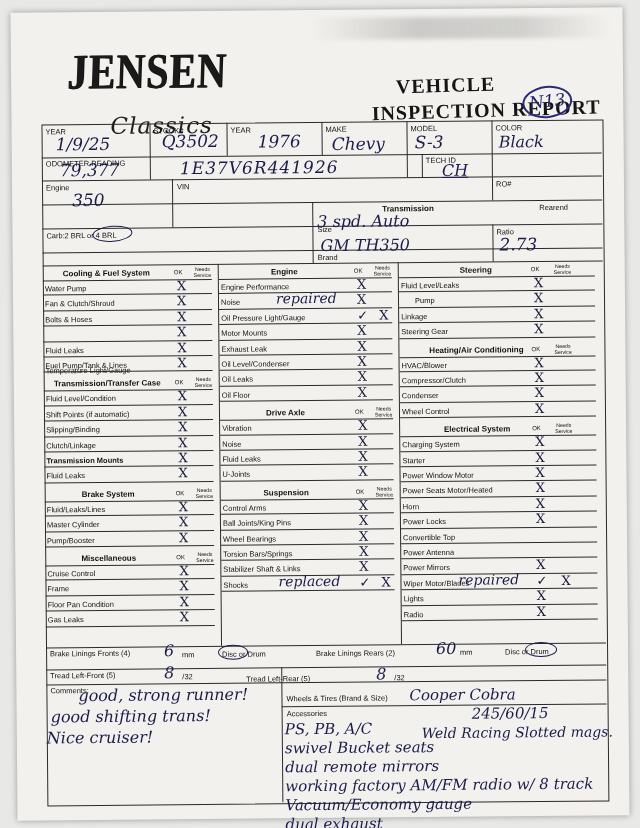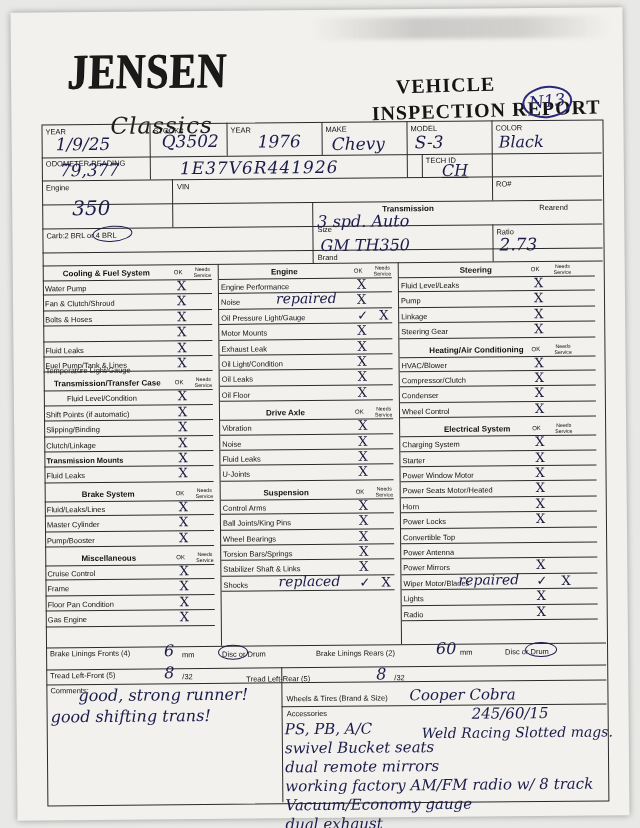--- a/index.html
+++ b/index.html
@@ -181,21 +181,21 @@
 
   <div class="hw" style="left:44px;top:122px;font-size:17px;">1/9/25</div>
   <div class="hw" style="left:150px;top:120px;font-size:17px;">Q3502</div>
   <div class="hw" style="left:246px;top:121px;font-size:17px;">1976</div>
   <div class="hw" style="left:320px;top:124px;font-size:17px;">Chevy</div>
   <div class="hw" style="left:403px;top:123px;font-size:17px;">S-3</div>
   <div class="hw" style="left:487px;top:124px;font-size:16px;">Black</div>
   <div class="hw" style="left:48px;top:148px;font-size:17px;">79,377</div>
   <div class="hw" style="left:168px;top:147px;font-size:17px;letter-spacing:1px;">1E37V6R441926</div>
   <div class="hw" style="left:430px;top:152px;font-size:16px;text-decoration:underline;">CH</div>
-  <div class="hw" style="left:60px;top:184px;font-size:20px;">350</div>
+  <div class="hw" style="left:60px;top:178px;font-size:17px;">350</div>
   <div class="hw" style="left:305px;top:202px;font-size:16px;">3 spd. Auto</div>
   <div class="hw" style="left:308px;top:226px;font-size:16px;">GM TH350</div>
   <div class="hw" style="left:487px;top:226px;font-size:17px;">2.73</div>
   <div style="position:absolute;left:80px;top:214px;width:38px;height:14px;border:1.5px solid #1c1c4a;border-radius:50%;transform:rotate(-4deg);"></div>
 
   <div class="ln vl" style="left:205px;top:253px;height:382px;"></div>
   <div class="ln vl" style="left:385px;top:253px;height:382px;"></div>
   <div class="ln hl" style="left:30px;top:635px;width:560px;"></div>
   <div class="ln hl" style="left:30px;top:657px;width:560px;"></div>
   <div class="ln hl" style="left:30px;top:672px;width:560px;"></div>
@@ -222,21 +222,21 @@
         <div class="lbl" style="left: 32px; top: 333.6px;">Fluid Leaks</div>
         <div class="ln hl" style="left: 30px; top: 344px; width: 169px;"></div>
         <div class="x" style="left: 164px; top: 331.6px;">X</div>
         <div class="lbl" style="left: 32px; top: 349px;">Fuel Pump/Tank &amp; Lines</div>
         <div class="ln hl" style="left: 30px; top: 359.4px; width: 169px;"></div>
         <div class="x" style="left: 164px; top: 347px;">X</div>
         <div class="secthead" style="left: 32px; top: 367.4px; width: 123px;">Transmission/Transfer Case</div>
         <div class="okh" style="left: 161px; top: 368.4px;">OK</div>
         <div class="needsh" style="left: 181px; top: 365.4px;">Needs<br>Service</div>
         <div class="ln hl" style="left: 30px; top: 378.4px; width: 169px;"></div>
-        <div class="lbl" style="left: 32px; top: 382.4px; padding-left: 21px;">Fluid Level/Condition</div>
+        <div class="lbl" style="left: 32px; top: 382.4px;">Fluid Level/Condition</div>
         <div class="ln hl" style="left: 30px; top: 392.8px; width: 169px;"></div>
         <div class="x" style="left: 164px; top: 380.4px;">X</div>
         <div class="lbl" style="left: 32px; top: 397.8px;">Shift Points (if automatic)</div>
         <div class="ln hl" style="left: 30px; top: 408.2px; width: 169px;"></div>
         <div class="x" style="left: 164px; top: 395.8px;">X</div>
         <div class="lbl" style="left: 32px; top: 413.2px;">Slipping/Binding</div>
         <div class="ln hl" style="left: 30px; top: 423.6px; width: 169px;"></div>
         <div class="x" style="left: 164px; top: 411.2px;">X</div>
         <div class="lbl" style="left: 32px; top: 428.6px;">Clutch/Linkage</div>
         <div class="ln hl" style="left: 30px; top: 439px; width: 169px;"></div>
@@ -266,21 +266,21 @@
         <div class="ln hl" style="left: 30px; top: 553px; width: 169px;"></div>
         <div class="lbl" style="left: 32px; top: 557px;">Cruise Control</div>
         <div class="ln hl" style="left: 30px; top: 567.4px; width: 169px;"></div>
         <div class="x" style="left: 164px; top: 555px;">X</div>
         <div class="lbl" style="left: 32px; top: 572.4px;">Frame</div>
         <div class="ln hl" style="left: 30px; top: 582.8px; width: 169px;"></div>
         <div class="x" style="left: 164px; top: 570.4px;">X</div>
         <div class="lbl" style="left: 32px; top: 587.8px;">Floor Pan Condition</div>
         <div class="ln hl" style="left: 30px; top: 598.2px; width: 169px;"></div>
         <div class="x" style="left: 164px; top: 585.8px;">X</div>
-        <div class="lbl" style="left: 32px; top: 603.2px;">Gas Engine</div>
+        <div class="lbl" style="left: 32px; top: 603.2px;">Gas Leaks</div>
         <div class="ln hl" style="left: 30px; top: 613.6px; width: 169px;"></div>
         <div class="x" style="left: 164px; top: 601.2px;">X</div>
         <div class="secthead" style="left: 208px; top: 257px; width: 127px;">Engine</div>
         <div class="okh" style="left: 341px; top: 258px;">OK</div>
         <div class="needsh" style="left: 361px; top: 255px;">Needs<br>Service</div>
         <div class="ln hl" style="left: 206px; top: 268px; width: 173px;"></div>
         <div class="lbl" style="left: 208px; top: 272px;">Engine Performance</div>
         <div class="ln hl" style="left: 206px; top: 282.4px; width: 173px;"></div>
         <div class="x" style="left: 344px; top: 270px;">X</div>
         <div class="lbl" style="left: 208px; top: 287.4px;">Noise</div>
@@ -290,21 +290,21 @@
         <div class="lbl" style="left: 208px; top: 302.8px;">Oil Pressure Light/Gauge</div>
         <div class="ln hl" style="left: 206px; top: 313.2px; width: 173px;"></div>
         <div class="x" style="left: 344px; top: 300.8px;">✓</div>
         <div class="x" style="left: 366px; top: 300.8px;">X</div>
         <div class="lbl" style="left: 208px; top: 318.2px;">Motor Mounts</div>
         <div class="ln hl" style="left: 206px; top: 328.6px; width: 173px;"></div>
         <div class="x" style="left: 344px; top: 316.2px;">X</div>
         <div class="lbl" style="left: 208px; top: 333.6px;">Exhaust Leak</div>
         <div class="ln hl" style="left: 206px; top: 344px; width: 173px;"></div>
         <div class="x" style="left: 344px; top: 331.6px;">X</div>
-        <div class="lbl" style="left: 208px; top: 349px;">Oil Light/Condition</div>
+        <div class="lbl" style="left: 208px; top: 349px;">Oil Level/Condenser</div>
         <div class="ln hl" style="left: 206px; top: 359.4px; width: 173px;"></div>
         <div class="x" style="left: 344px; top: 347px;">X</div>
         <div class="lbl" style="left: 208px; top: 364.4px;">Oil Leaks</div>
         <div class="ln hl" style="left: 206px; top: 374.8px; width: 173px;"></div>
         <div class="x" style="left: 344px; top: 362.4px;">X</div>
         <div class="lbl" style="left: 208px; top: 379.8px;">Oil Floor</div>
         <div class="ln hl" style="left: 206px; top: 390.2px; width: 173px;"></div>
         <div class="x" style="left: 344px; top: 377.8px;">X</div>
         <div class="secthead" style="left: 208px; top: 398.2px; width: 127px;">Drive Axle</div>
         <div class="okh" style="left: 341px; top: 399.2px;">OK</div>
@@ -346,21 +346,21 @@
         <div class="x" style="left: 344px; top: 567.8px;">✓</div>
         <div class="x" style="left: 366px; top: 567.8px;">X</div>
         <div class="hw" style="left: 263px; top: 562.8px; font-size: 14px;">replaced</div>
         <div class="secthead" style="left: 388px; top: 257px; width: 150px;">Steering</div>
         <div class="okh" style="left: 518px; top: 258px;">OK</div>
         <div class="needsh" style="left: 541px; top: 255px;">Needs<br>Service</div>
         <div class="ln hl" style="left: 386px; top: 268px; width: 196px;"></div>
         <div class="lbl" style="left: 388px; top: 272px;">Fluid Level/Leaks</div>
         <div class="ln hl" style="left: 386px; top: 282.4px; width: 196px;"></div>
         <div class="x" style="left: 521px; top: 270px;">X</div>
-        <div class="lbl" style="left: 388px; top: 287.4px;">Pump</div>
+        <div class="lbl" style="left: 402px; top: 287.4px;">Pump</div>
         <div class="ln hl" style="left: 386px; top: 297.8px; width: 196px;"></div>
         <div class="x" style="left: 521px; top: 285.4px;">X</div>
         <div class="lbl" style="left: 388px; top: 302.8px;">Linkage</div>
         <div class="ln hl" style="left: 386px; top: 313.2px; width: 196px;"></div>
         <div class="x" style="left: 521px; top: 300.8px;">X</div>
         <div class="lbl" style="left: 388px; top: 318.2px;">Steering Gear</div>
         <div class="ln hl" style="left: 386px; top: 328.6px; width: 196px;"></div>
         <div class="x" style="left: 521px; top: 316.2px;">X</div>
         <div class="secthead" style="left: 388px; top: 336.6px; width: 150px;">Heating/Air Conditioning</div>
         <div class="okh" style="left: 518px; top: 337.6px;">OK</div>
@@ -434,20 +434,21 @@
   <div class="lbl" style="left:34px;top:659px;">Tread Left-Front (5)</div>
   <div class="hw" style="left:148px;top:652px;font-size:16px;">8</div>
   <div class="lbl" style="left:166px;top:661px;">/32</div>
   <div class="lbl" style="left:230px;top:664px;">Tread Left-Rear (5)</div>
   <div class="hw" style="left:360px;top:655px;font-size:16px;">8</div>
   <div class="lbl" style="left:378px;top:664px;">/32</div>
 
   <div class="lbl" style="left:34px;top:674px;">Comments:</div>
   <div class="hw" style="left:62px;top:674px;font-size:16px;">good, strong runner!</div>
   <div class="hw" style="left:34px;top:695px;font-size:16px;">good shifting trans!</div>
+  <div class="hw" style="left:30px;top:716px;font-size:16px;">Nice cruiser!</div>
 
   <div class="lbl" style="left:270px;top:684px;">Wheels &amp; Tires (Brand &amp; Size)</div>
   <div class="hw" style="left:393px;top:677px;font-size:15px;">Cooper Cobra</div>
   <div class="hw" style="left:455px;top:696px;font-size:15px;">245/60/15</div>
   <div class="hw" style="left:405px;top:716px;font-size:14px;">Weld Racing Slotted mags.</div>
 
   <div class="lbl" style="left:270px;top:699px;">Accessories</div>
   <div id="acc">
         <div class="hw" style="left: 268px; top: 710px; font-size: 15px;">PS, PB, A/C</div>
         <div class="hw" style="left: 268px; top: 729px; font-size: 15px;">swivel Bucket seats</div>

